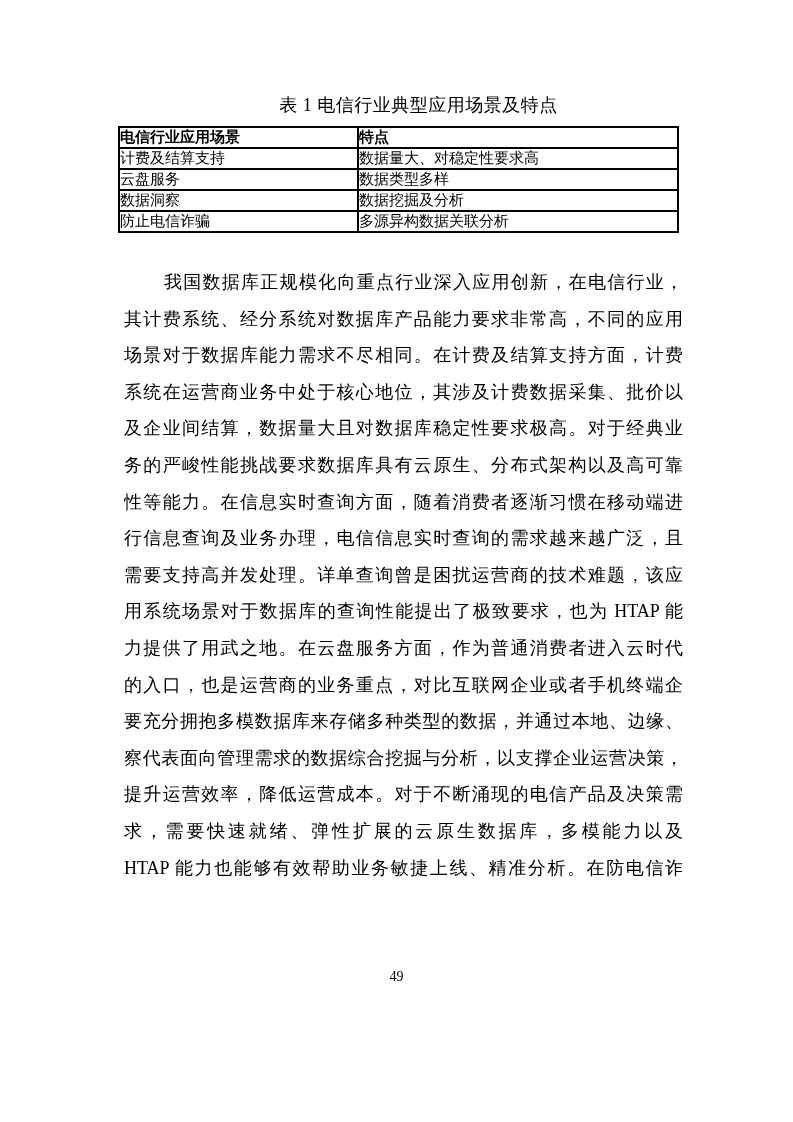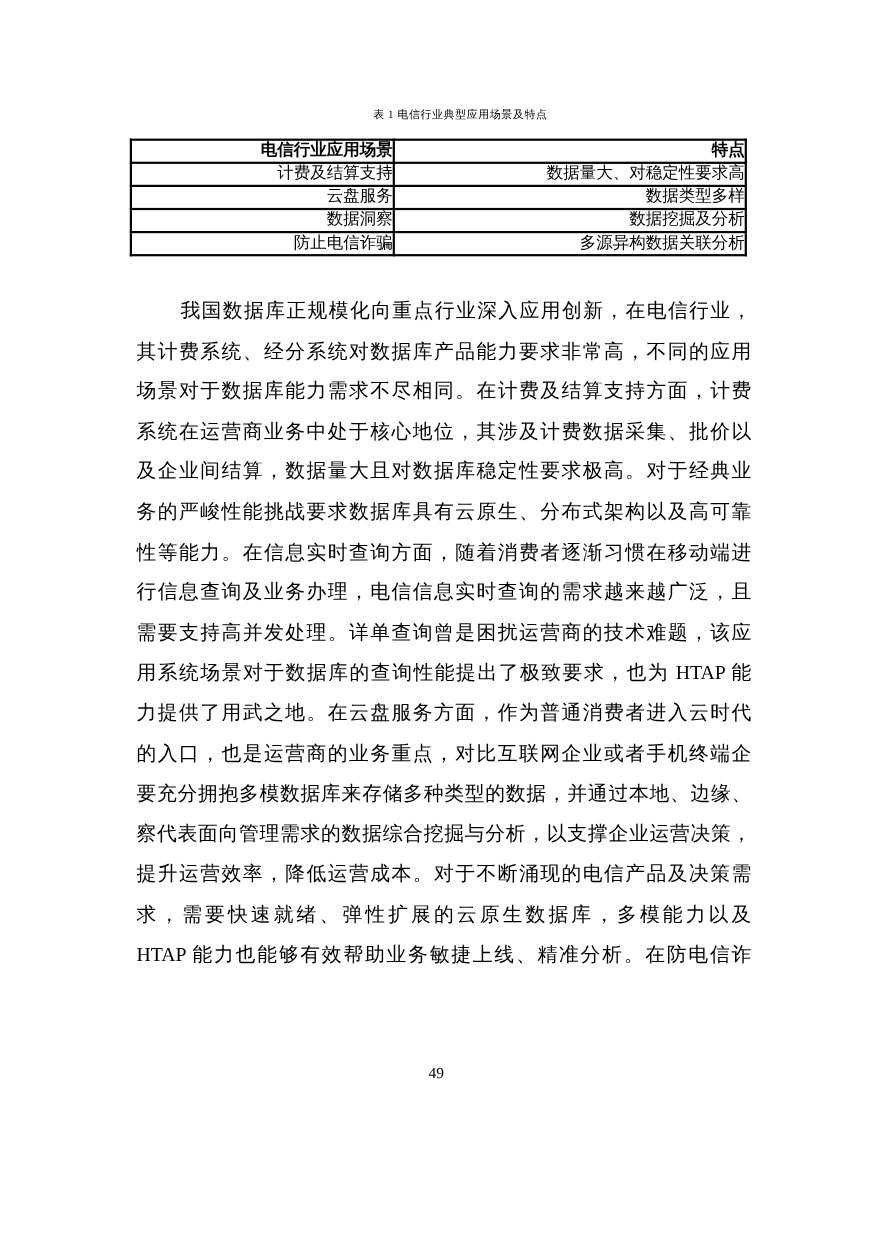--- a/index.html
+++ b/index.html
@@ -13,47 +13,47 @@
     font-family: "Liberation Serif", "DejaVu Serif", serif;
     overflow: hidden;
     margin: 0 auto;
   }
   .table-caption {
     position: absolute;
     top: 95px;
     left: 0;
     width: 100%;
     text-align: center;
-    font-size: 10px;
+    font-size: 18px;
     line-height: 20px;
     letter-spacing: 0.5px;
     padding-left: 44px;
   }
   table.scenario-table {
     position: absolute;
     left: 118px;
     top: 126px;
     width: 559px;
     border-collapse: collapse;
     table-layout: fixed;
   }
   table.scenario-table th,
   table.scenario-table td {
     border: 2px solid #000000;
-    text-align: right;
+    text-align: left;
     vertical-align: middle;
     font-size: 15px;
     height: 21px;
     line-height: 19px;
     padding: 0;
     overflow: hidden;
     white-space: nowrap;
   }
   table.scenario-table th { font-weight: bold; }
-  table.scenario-table td { font-weight: normal; padding-left: 11px; }
+  table.scenario-table td { font-weight: normal; }
   .col-scenario { width: 239px; }
   .col-feature  { width: 320px; }
   .body-text {
     position: absolute;
     left: 124px;
     top: 264px;
     width: 559px;
     font-size: 18px;
   }
   .text-line {

